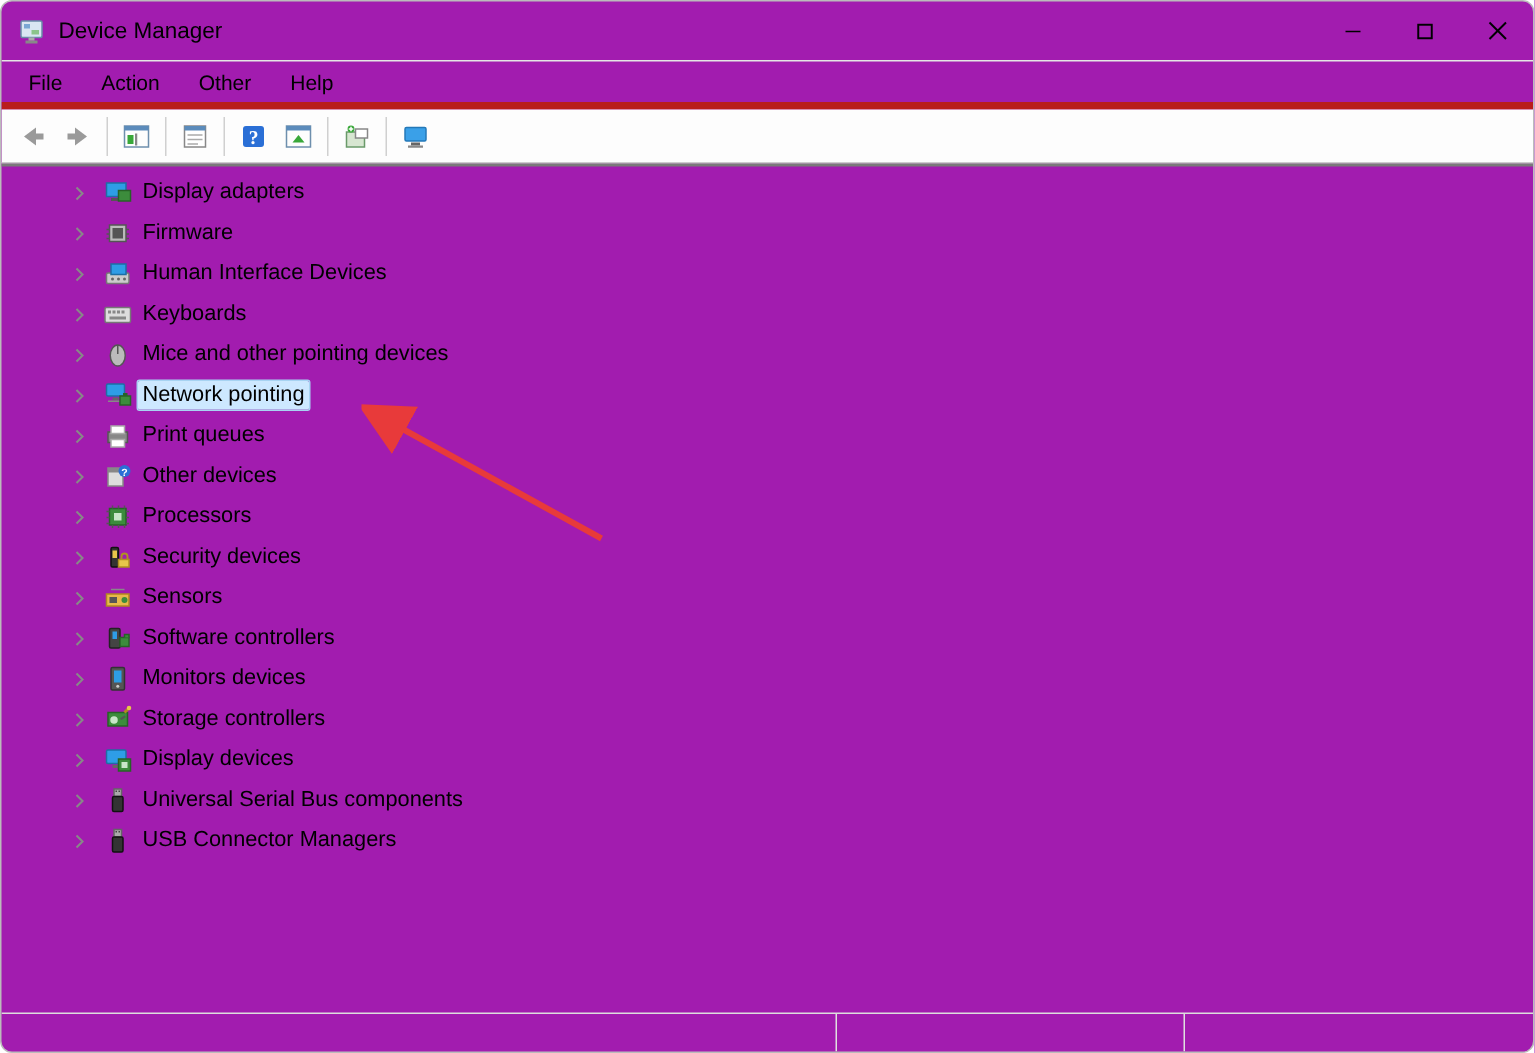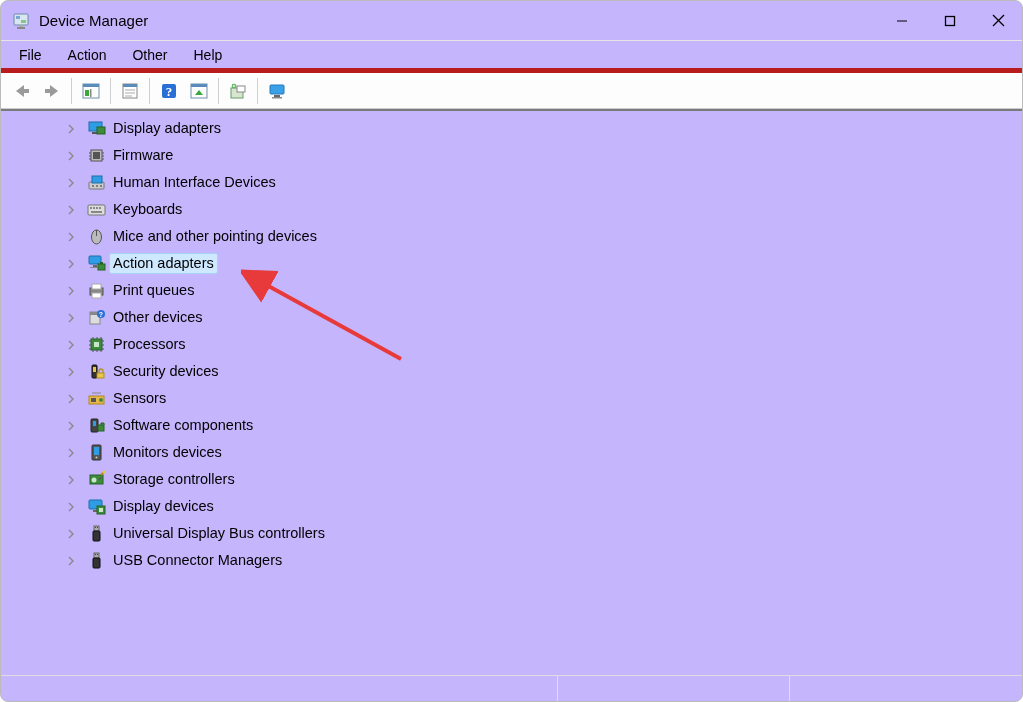--- a/index.html
+++ b/index.html
@@ -1,33 +1,33 @@
 <!DOCTYPE html>
 <html><head>
 <meta charset="utf-8">
 <style>
   * { box-sizing: border-box; }
   html, body { margin:0; padding:0; font-family:"Segoe UI",Tahoma,sans-serif; font-size:13px; color:#000; }
-  .window { width:1023px; height:702px; background:#c4b5fd; display:flex; flex-direction:column; border:1px solid #bbb; border-radius:8px; overflow:hidden; position:relative; }
+  .window { width:1023px; height:702px; background:#a21caf; display:flex; flex-direction:column; border:1px solid #bbb; border-radius:8px; overflow:hidden; position:relative; }
   .titlebar { height:40px; display:flex; align-items:center; justify-content:space-between; padding:0 0 0 10px; border-bottom:1px solid #e5e5e5; }
   .titlebar-left { display:flex; align-items:center; gap:8px; }
   .titlebar-title { font-size:15px; }
   .titlebar-controls { display:flex; height:100%; }
   .titlebar-btn { width:48px; height:100%; display:flex; align-items:center; justify-content:center; }
   .menubar { height:32px; display:flex; align-items:center; gap:6px; padding:0 8px; border-bottom:5px solid #b91c1c; }
   .menuitem { padding:4px 10px; font-size:14px; }
   .toolbar { height:36px; display:flex; align-items:center; padding:2px 6px; border-bottom:1px solid #ccc; background:#fdfdfd; gap:0; }
   .toolbar .sep { width:1px; height:26px; background:#d0d0d0; margin:0 4px; }
   .toolbtn { width:30px; height:28px; display:flex; align-items:center; justify-content:center; border:1px solid transparent; }
   .content-frame { flex:1; display:flex; position:relative; border-top:2px solid #7a7a7a; overflow:hidden; }
   .tree-scroll { flex:1; overflow-y:auto; overflow-x:hidden; padding:4px 0 10px 0; position:relative; }
   .tree-scroll::-webkit-scrollbar { width:17px; }
   .tree-scroll::-webkit-scrollbar-track { background:#f0f0f0; }
   .tree-scroll::-webkit-scrollbar-thumb { background:#b0b0b0; }
-  .tree-item { height:27px; display:flex; align-items:center; padding-left:64px; gap:4px; font-size:14.5px; line-height:1; }
+  .tree-item { height:27px; display:flex; align-items:center; padding-left:46px; gap:4px; font-size:14.5px; line-height:1; }
   .tree-item .chev { width:12px; height:12px; display:flex; align-items:center; justify-content:center; margin-right:6px; }
   .tree-item .ico { width:19px; height:19px; display:flex; align-items:center; justify-content:center; }
   .tree-item .lbl { padding:2px 3px; border-radius:1px; }
   .tree-item.selected .lbl { background:#cde8ff; outline:1px solid #a7d3f2; }
   .statusbar { height:26px; border-top:1px solid #ddd; display:flex; }
   .statusbar .cell { border-left:1px solid #e0e0e0; flex:1; }
   .statusbar .cell:first-child { border-left:none; flex:2.4; }
   .arrow-annotation { position:absolute; pointer-events:none; }
   svg { display:block; }
 </style>
@@ -237,21 +237,21 @@
           </span>
           <span class="ico">
             <svg width="19" height="19">
               <rect x="2" y="2" width="12" height="8" rx="1" fill="#2e9de6" stroke="#1d6fa5"></rect>
               <rect x="6" y="11" width="4" height="2" fill="#666"></rect>
               <rect x="3" y="13" width="10" height="1" fill="#888"></rect>
               <rect x="11" y="10" width="7" height="6" fill="#3c8c3c" stroke="#276327"></rect>
               <rect x="13" y="8" width="3" height="2" fill="#276327"></rect>
             </svg>
           </span>
-          <span class="lbl">Action adapters</span>
+          <span class="lbl">Network pointing</span>
         </div>
         <div class="tree-item">
           <span class="chev">
             <svg width="10" height="10" viewBox="0 0 10 10">
               <path d="M3 1 L7 5 L3 9" fill="none" stroke="#888" stroke-width="1.4"></path>
             </svg>
           </span>
           <span class="ico">
             <svg width="19" height="19">
               <rect x="3" y="7" width="13" height="7" fill="#888" stroke="#555"></rect>
@@ -344,21 +344,21 @@
             </svg>
           </span>
           <span class="ico">
             <svg width="19" height="19">
               <rect x="4" y="3" width="7" height="13" rx="1" fill="#444" stroke="#222"></rect>
               <rect x="6" y="5" width="3" height="5" fill="#2e9de6"></rect>
               <rect x="11" y="9" width="6" height="6" fill="#3c8c3c" stroke="#276327"></rect>
               <path d="M14 9 v-2 h3 v2" fill="#3c8c3c" stroke="#276327"></path>
             </svg>
           </span>
-          <span class="lbl">Software components</span>
+          <span class="lbl">Software controllers</span>
         </div>
         <div class="tree-item">
           <span class="chev">
             <svg width="10" height="10" viewBox="0 0 10 10">
               <path d="M3 1 L7 5 L3 9" fill="none" stroke="#888" stroke-width="1.4"></path>
             </svg>
           </span>
           <span class="ico">
             <svg width="19" height="19">
               <rect x="5" y="2" width="9" height="15" rx="1" fill="#555" stroke="#333"></rect>
@@ -408,21 +408,21 @@
             </svg>
           </span>
           <span class="ico">
             <svg width="19" height="19">
               <rect x="7" y="2" width="5" height="5" fill="#aaa" stroke="#666"></rect>
               <rect x="8" y="3" width="1" height="1" fill="#444"></rect>
               <rect x="10" y="3" width="1" height="1" fill="#444"></rect>
               <rect x="6" y="7" width="7" height="10" rx="1" fill="#333" stroke="#111"></rect>
             </svg>
           </span>
-          <span class="lbl">Universal Display Bus controllers</span>
+          <span class="lbl">Universal Serial Bus components</span>
         </div>
         <div class="tree-item">
           <span class="chev">
             <svg width="10" height="10" viewBox="0 0 10 10">
               <path d="M3 1 L7 5 L3 9" fill="none" stroke="#888" stroke-width="1.4"></path>
             </svg>
           </span>
           <span class="ico">
             <svg width="19" height="19">
               <rect x="7" y="2" width="5" height="5" fill="#aaa" stroke="#666"></rect>

